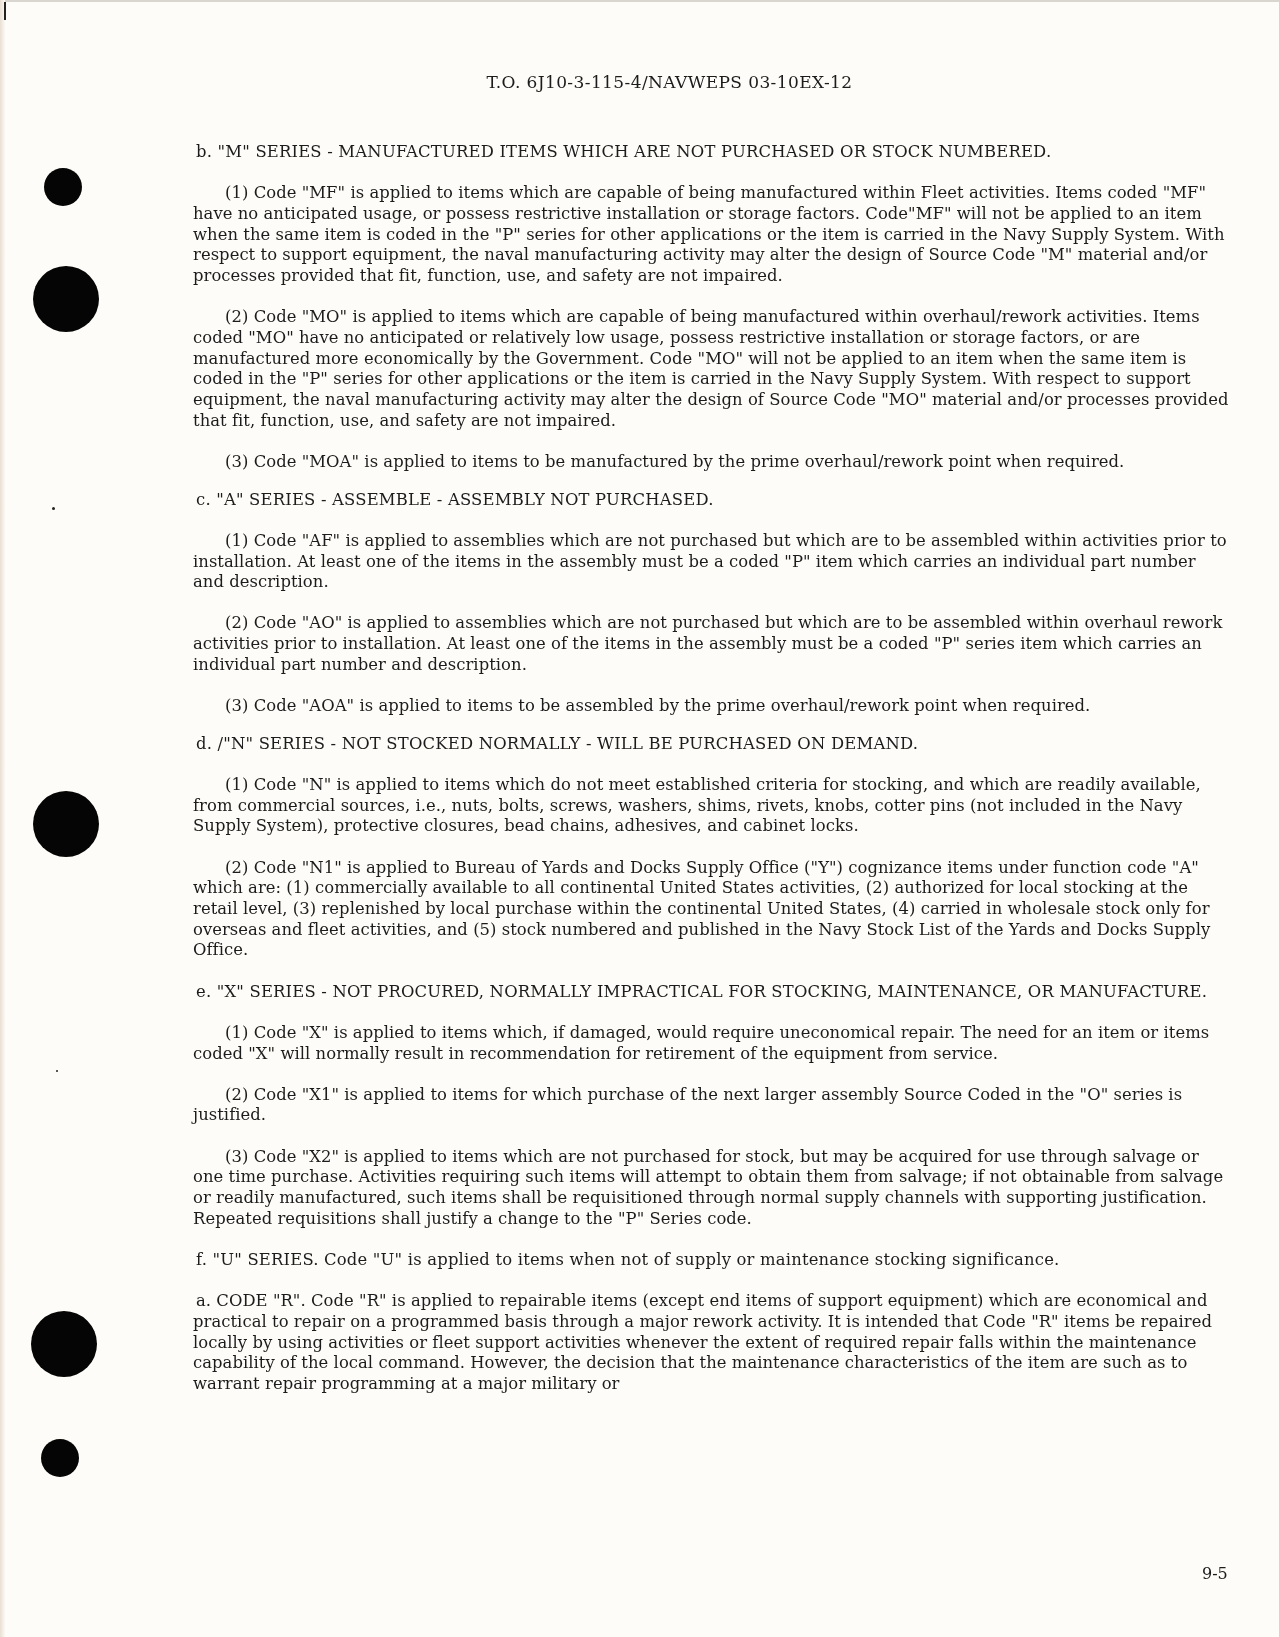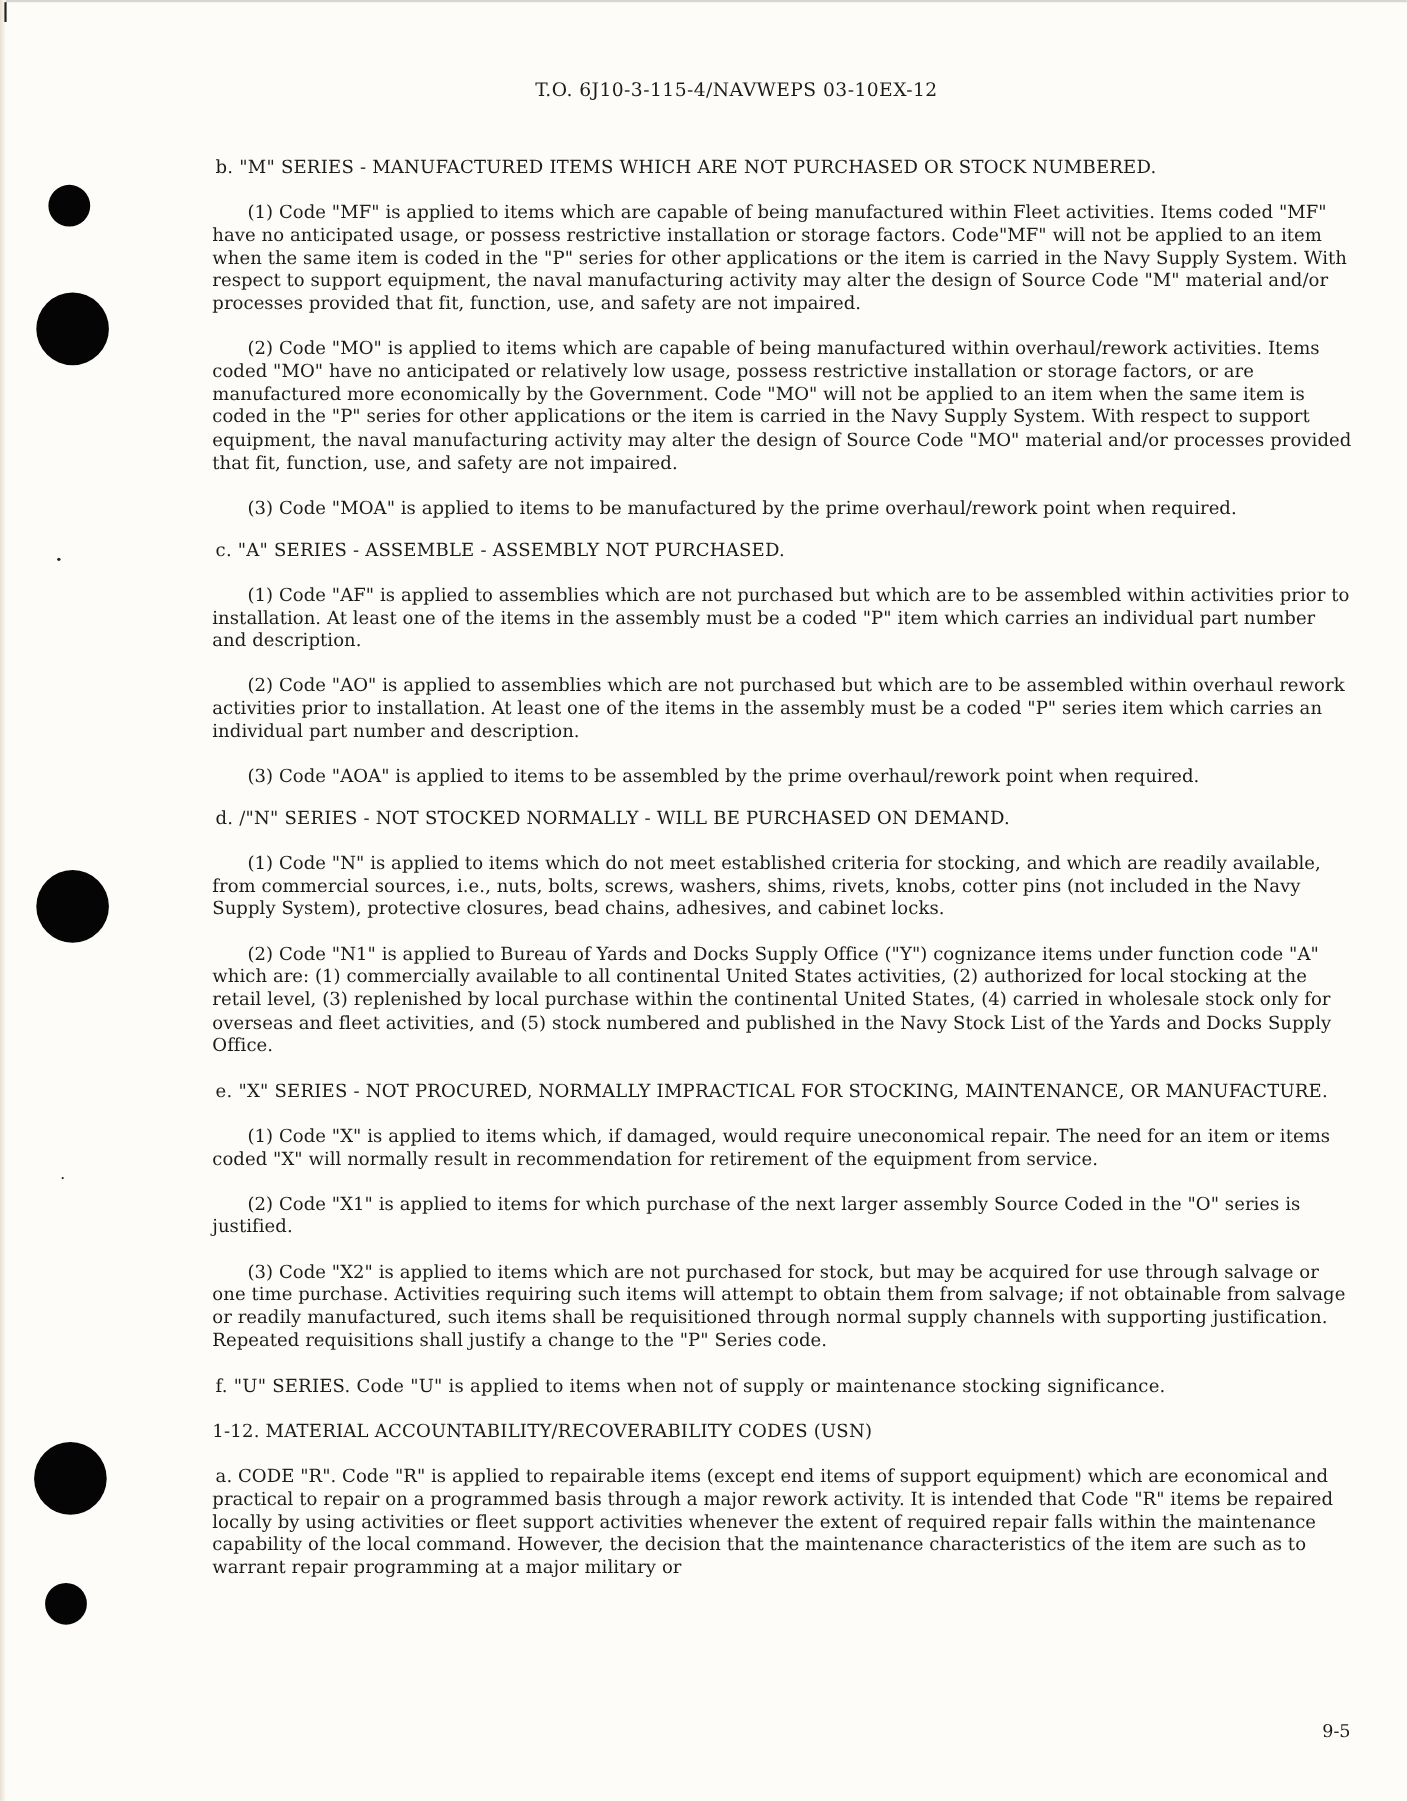--- a/index.html
+++ b/index.html
@@ -117,17 +117,16 @@
   <p class="para">(1)  Code "N" is applied to items which do not meet established criteria for stocking, and which are readily available, from commercial sources, i.e., nuts, bolts, screws, washers, shims, rivets, knobs, cotter pins (not included in the Navy Supply System), protective closures, bead chains, adhesives, and cabinet locks.</p>
   <p class="para">(2)  Code "N1" is applied to Bureau of Yards and Docks Supply Office ("Y") cognizance items under function code "A" which are:  (1) commercially available to all continental United States activities, (2) authorized for local stocking at the retail level, (3) replenished by local purchase within the continental United States, (4) carried in wholesale stock only for overseas and fleet activities, and (5) stock numbered and published in the Navy Stock List of the Yards and Docks Supply Office.</p>
 
   <div class="heading">e. "X" SERIES - NOT PROCURED, NORMALLY IMPRACTICAL FOR STOCKING, MAINTENANCE, OR MANUFACTURE.</div>
   <p class="para">(1)  Code "X" is applied to items which, if damaged, would require uneconomical repair.  The need for an item or items coded "X" will normally result in recommendation for retirement of the equipment from service.</p>
   <p class="para">(2)  Code "X1" is applied to items for which purchase of the next larger assembly Source Coded in the "O" series is justified.</p>
   <p class="para">(3)  Code "X2" is applied to items which are not purchased for stock, but may be acquired for use through salvage or one time purchase.  Activities requiring such items will attempt to obtain them from salvage; if not obtainable from salvage or readily manufactured, such items shall be requisitioned through normal supply channels with supporting justification.  Repeated requisitions shall justify a change to the "P" Series code.</p>
 
   <div class="heading">f. "U" SERIES.  Code "U" is applied to items when not of supply or maintenance stocking significance.</div>
 
-  <div class="section-heading">1-12.  MATERIAL ACCOUNTABILITY/RECOVERABILITY CODES (USN)</div>
   <p class="para" style="text-indent:3px;">a. CODE "R".  Code "R" is applied to repairable items (except end items of support equipment) which are economical and practical to repair on a programmed basis through a major rework activity.  It is intended that Code "R" items be repaired locally by using activities or fleet support activities whenever the extent of required repair falls within the maintenance capability of the local command.  However, the decision that the maintenance characteristics of the item are such as to warrant repair programming at a major military or</p>
 </div>
 
 <div class="page-number">9-5</div>
 
 </body></html>

